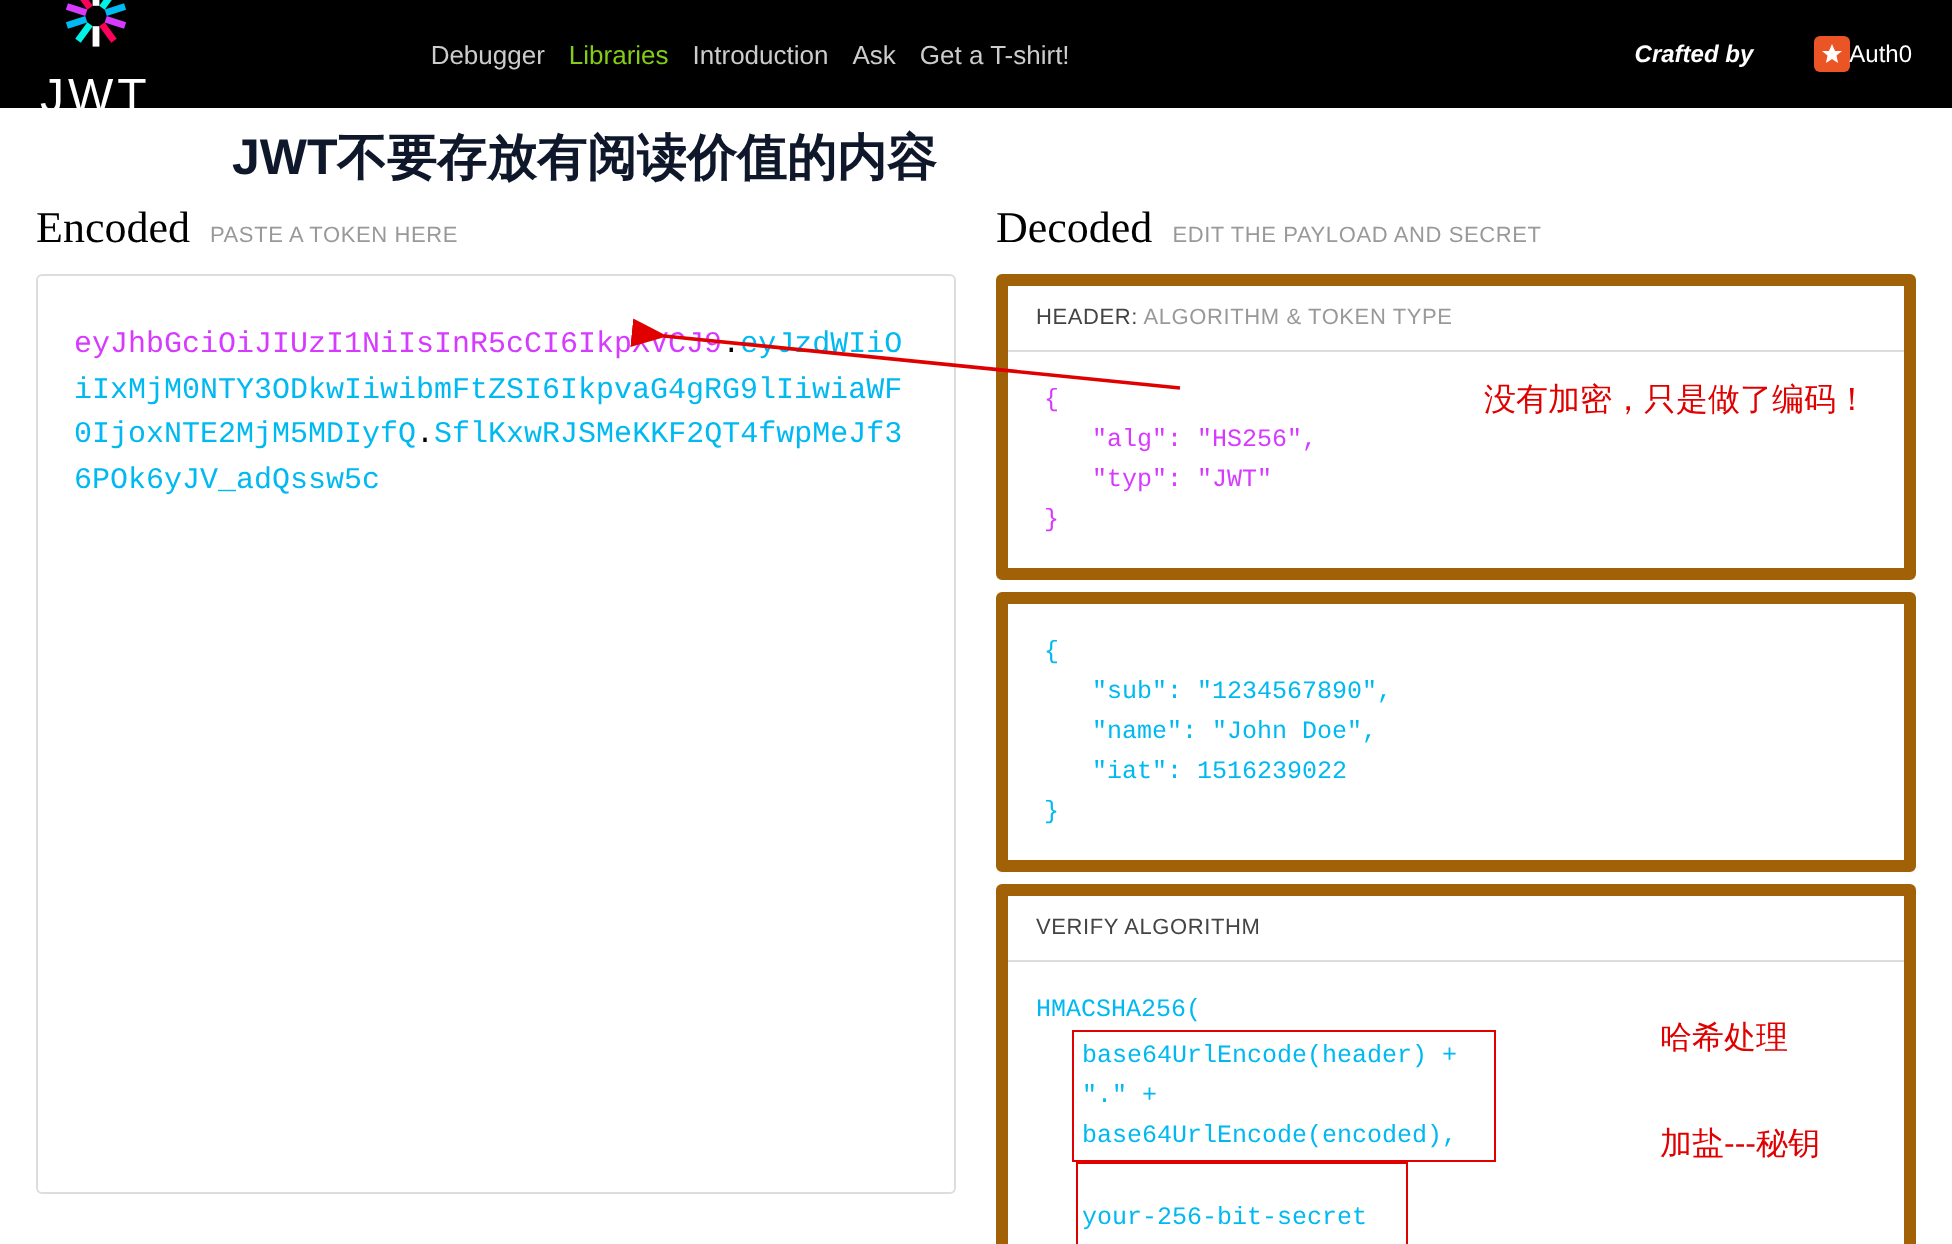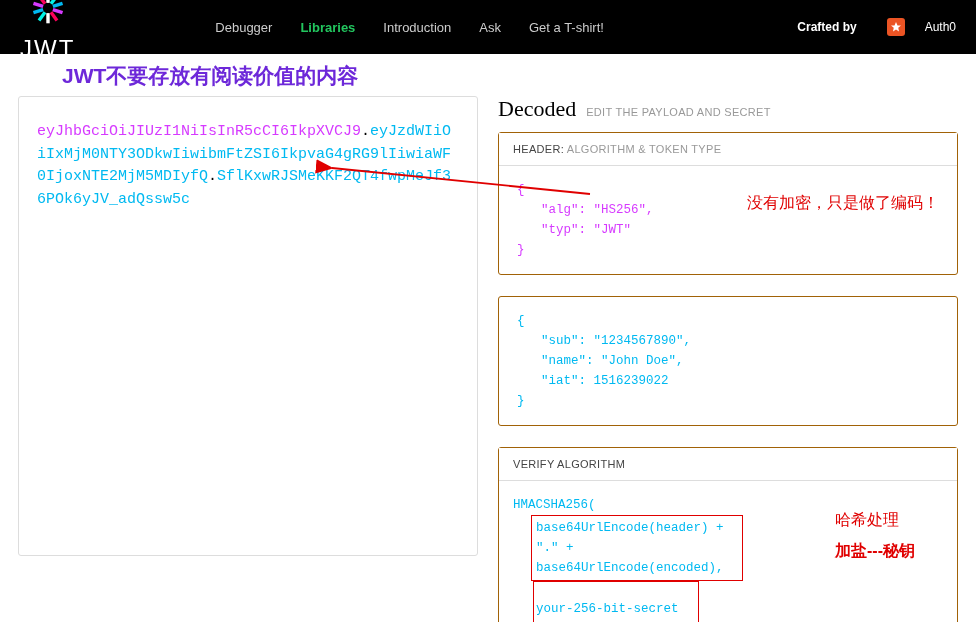--- a/index.html
+++ b/index.html
@@ -22,42 +22,42 @@
     }
     .logo-svg { width: 34px; height: 34px; }
     .logo-text {
       font-size: 24px;
       font-weight: 400;
       letter-spacing: 2px;
       font-family: Arial, sans-serif;
     }
     .nav-links {
       display: flex;
-      gap: 28px;
+      gap: 12px;
       font-size: 13px;
     }
     .nav-links a { color: #ccc; text-decoration: none; cursor: pointer; }
-    .nav-links a.active { color: #22c55e; font-weight: 700; }
+    .nav-links a.active { color: #84cc16; font-weight: 400; }
     .spacer { flex: 1; }
     .crafted {
       display: flex;
       align-items: center;
       gap: 6px;
       font-size: 12px;
     }
-    .crafted-text { font-weight: 600; }
-    .auth0 { display: flex; align-items: center; gap: 20px; padding-left: 24px; }
+    .crafted-text { font-style: italic; font-weight: 600; }
+    .auth0 { display: flex; align-items: center; gap: 0; padding-left: 24px; }
     .auth0-icon { width: 18px; height: 18px; background: #eb5424; border-radius: 3px; display: inline-flex; align-items: center; justify-content: center; color: white; font-size: 11px; font-weight: bold; }
 
     .main-annotation {
       font-family: "Microsoft YaHei", Arial, sans-serif;
-      color: #6d28d9;
+      color: #0f172a;
       font-weight: 700;
-      font-size: 21px;
-      padding: 8px 0 6px 62px;
+      font-size: 25px;
+      padding: 8px 0 6px 116px;
     }
 
     .content {
       display: flex;
       gap: 20px;
       padding: 0 18px;
     }
 
     .column { flex: 1; min-width: 0; }
 
@@ -87,23 +87,23 @@
       font-size: 15px;
       line-height: 1.5;
       word-break: break-all;
     }
     .tok-header { color: #d63aff; }
     .tok-payload { color: #00b9f1; }
     .tok-sig { color: #00b9f1; }
     .tok-dot { color: #000; }
 
     .decoded-section {
-      border: 1px solid #a16207;
+      border: 6px solid #a16207;
       border-radius: 3px;
-      margin-bottom: 21px;
+      margin-bottom: 6px;
     }
     .dec-header {
       background: #fff;
       padding: 10px 14px;
       font-size: 11px;
       color: #444;
       border-bottom: 1px solid #ddd;
       letter-spacing: 0.3px;
     }
     .dec-header .muted { color: #999; }
@@ -145,23 +145,23 @@
     }
     .sig-checkbox-row .paren { color: #00b9f1; font-weight: normal; font-size: 12.5px; margin-right: 4px; }
 
     .right-anno {
       position: absolute;
       font-family: "Microsoft YaHei", Arial, sans-serif;
       color: #e00000;
       font-size: 16px;
       font-weight: 500;
     }
-    .anno1 { top: 24px; right: 18px; }
+    .anno1 { top: 12px; right: 18px; }
     .anno2 { right: 58px; top: 26px; }
-    .anno3 { right: 42px; top: 57px; font-weight: bold; }
+    .anno3 { right: 42px; top: 79px; }
 
     .red-box {
       border: 1.5px solid #e00000;
       padding: 17px 2px;
       display: inline-block;
     }
     .red-box-wide {
       border: 1.5px solid #e00000;
       padding: 2px 4px;
       display: block;
@@ -226,20 +226,24 @@
     <marker id="ah" markerWidth="10" markerHeight="8" refX="1" refY="4" orient="auto">
       <polygon points="10 0, 0 4, 10 8" fill="#e00000"></polygon>
     </marker>
   </defs>
   <line x1="300" y1="118" x2="42" y2="92" stroke="#e00000" stroke-width="1.8" marker-end="url(#ah)"></line>
 </svg>
 
 <div class="content">
 
   <div class="column">
+    <div class="col-heading">
+      <span>Encoded</span>
+      <span class="sub">PASTE A TOKEN HERE</span>
+    </div>
     <div class="encoded-box">
       <span class="tok-header">eyJhbGciOiJIUzI1NiIsInR5cCI6IkpXVCJ9</span><span class="tok-dot">.</span><span class="tok-payload">eyJzdWIiOiIxMjM0NTY3ODkwIiwibmFtZSI6IkpvaG4gRG9lIiwiaWF0IjoxNTE2MjM5MDIyfQ</span><span class="tok-dot">.</span><span class="tok-sig">SflKxwRJSMeKKF2QT4fwpMeJf36POk6yJV_adQssw5c</span>
     </div>
   </div>
 
   <div class="column">
     <div class="col-heading">
       <span>Decoded</span>
       <span class="sub">EDIT THE PAYLOAD AND SECRET</span>
     </div>

